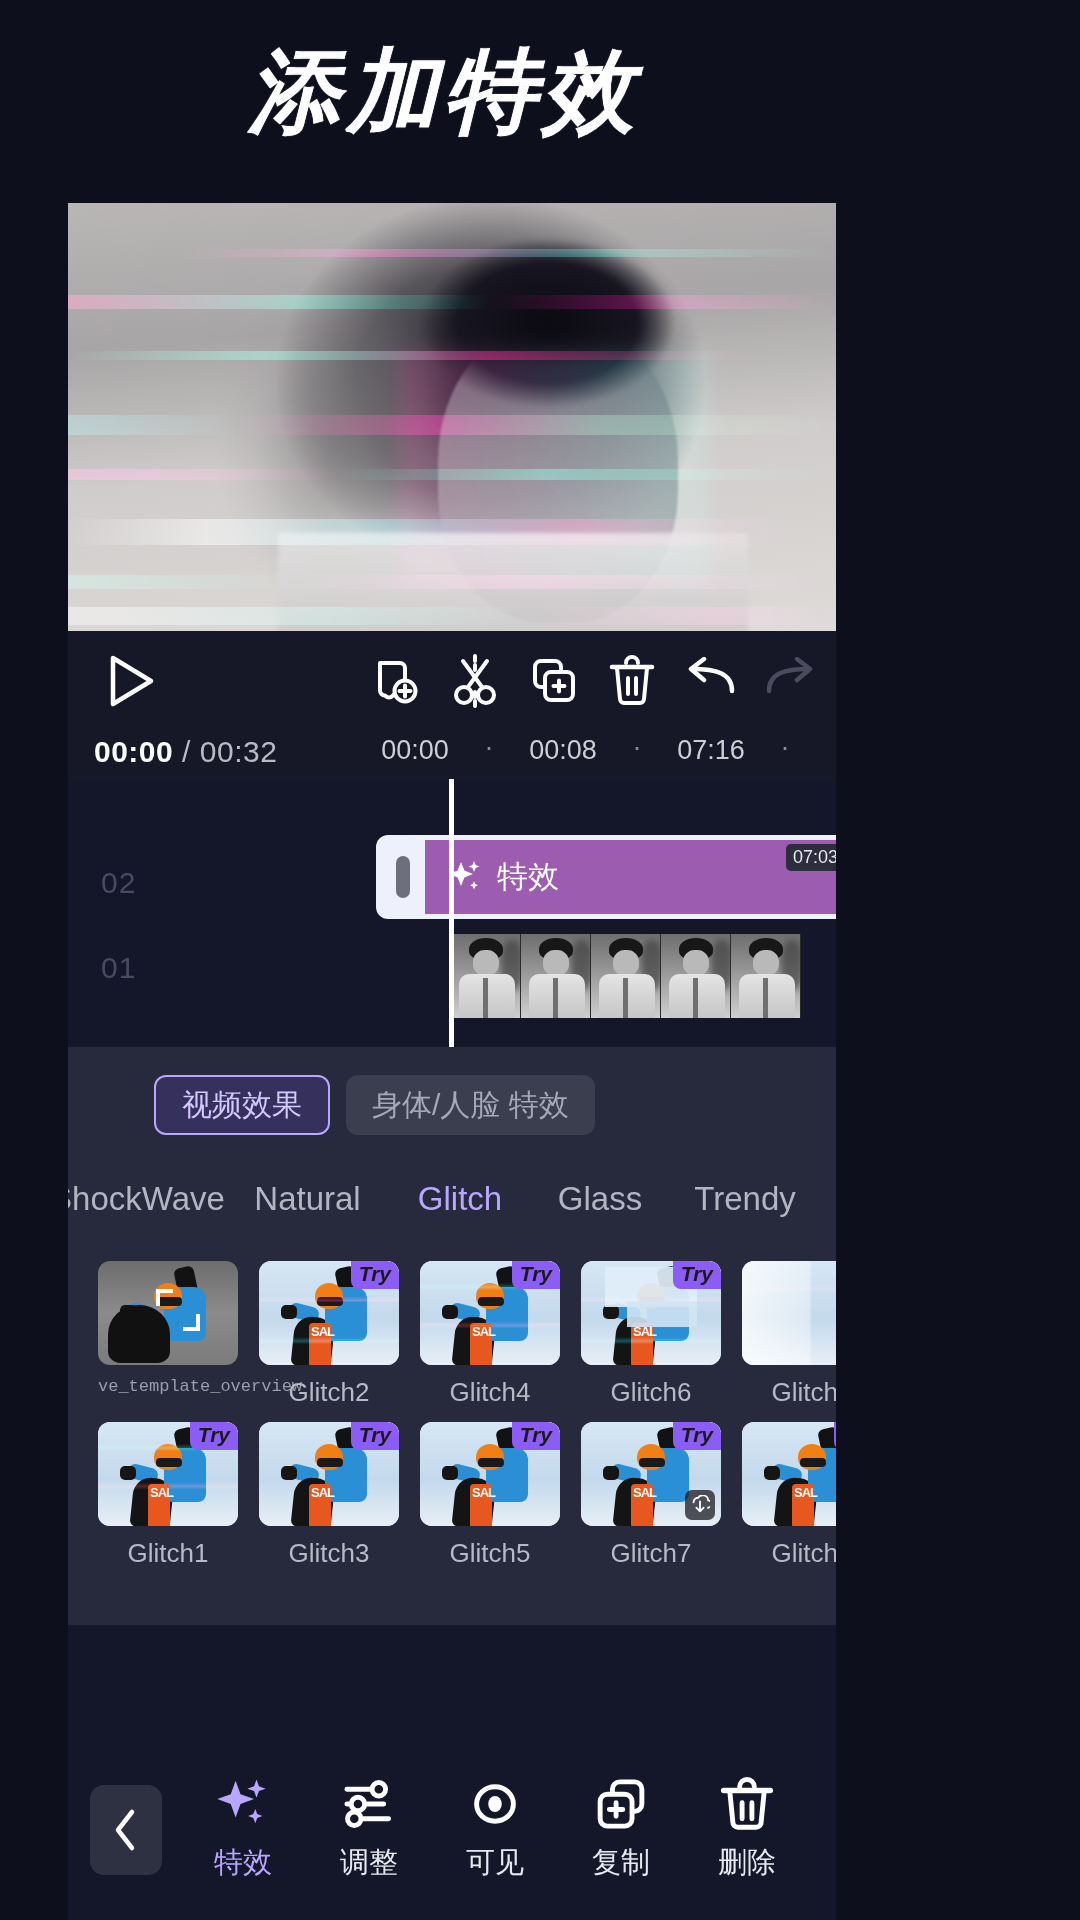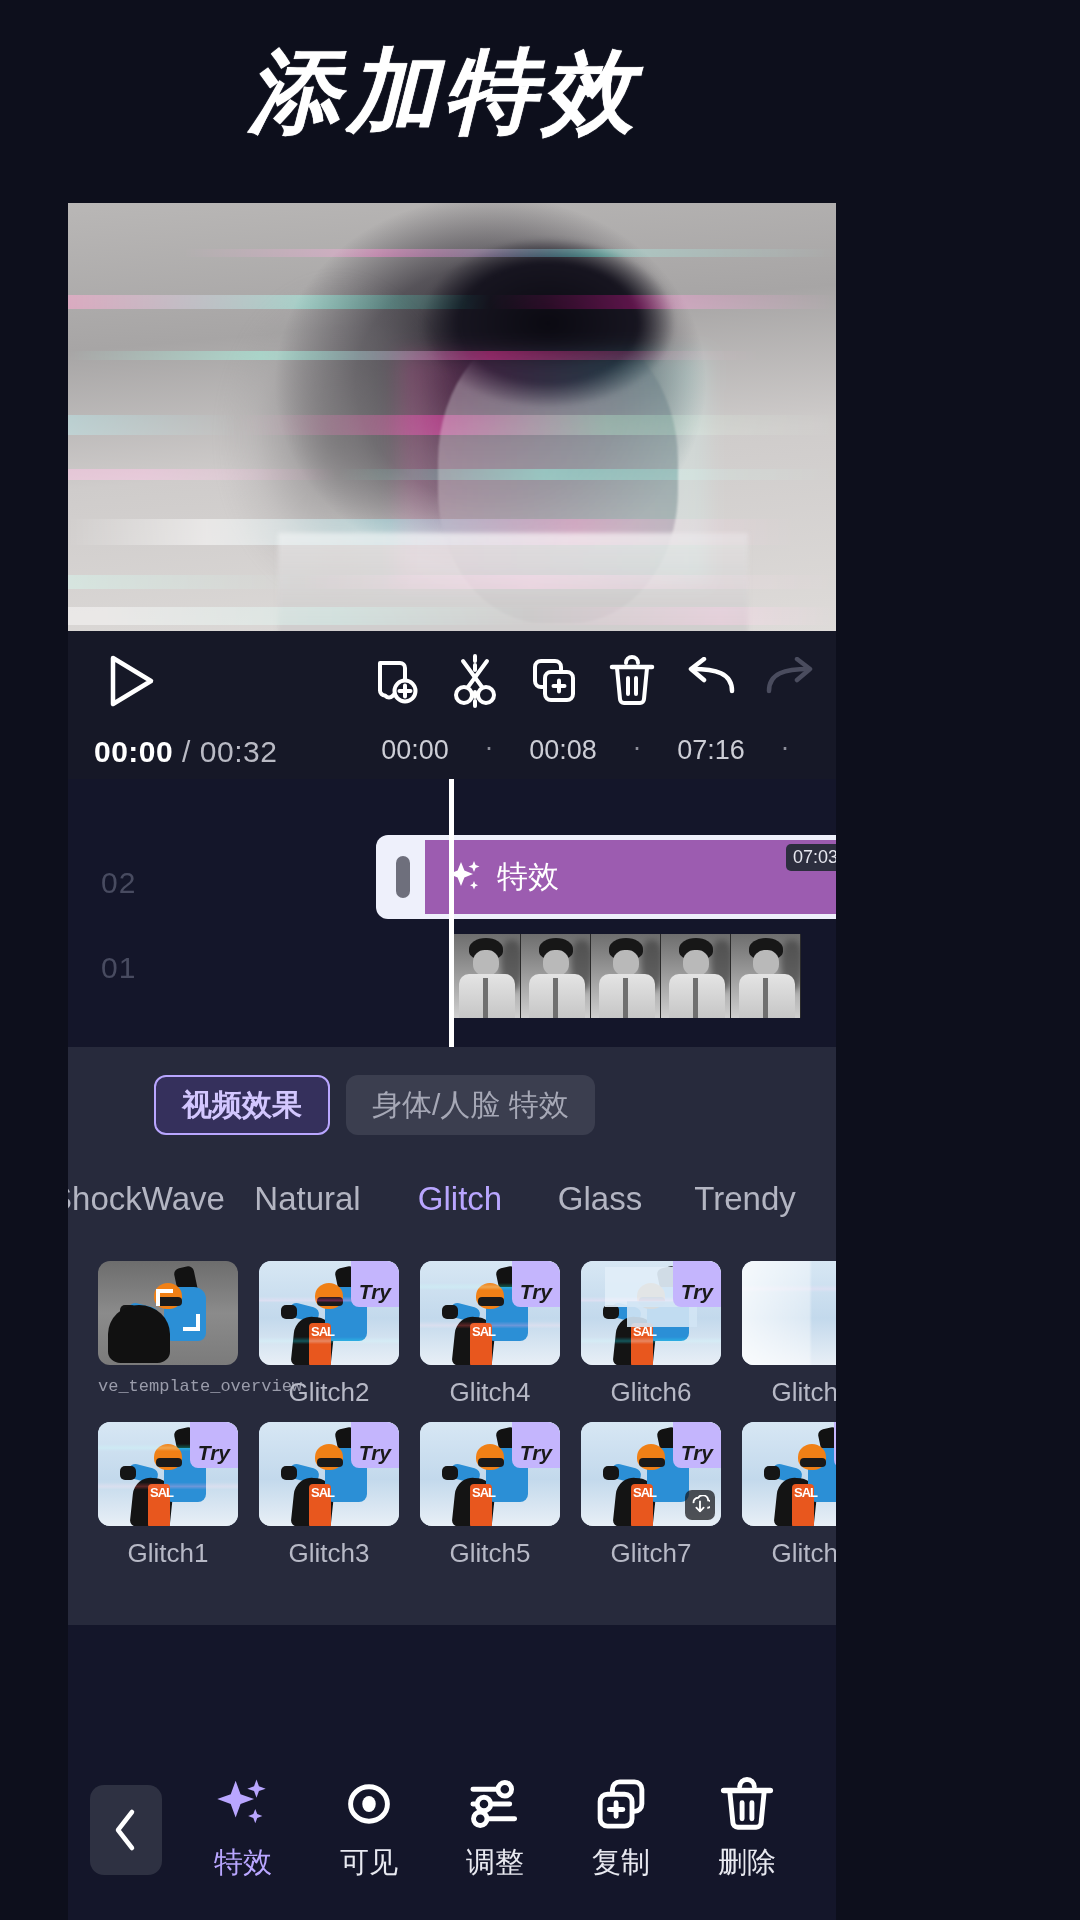--- a/index.html
+++ b/index.html
@@ -198,21 +198,21 @@
     background:#272a3c;
   }
   .mode-row{
     display:flex; gap:16px; padding:28px 0 0 86px;
   }
   .mode-pill{
     height:60px; border-radius:12px; display:flex; align-items:center; justify-content:center;
     padding:0 26px; font-size:30px;
   }
   .mode-pill.active{
-    background:#35305c; border:2px solid #b9a6ff; color:#d3c7ff;font-weight:bold;
+    background:#35305c; border:2px solid #b9a6ff; color:#d3c7ff;
   }
   .mode-pill.idle{
     background:#3b3e4f; color:#a6a8b6;
   }
 
   .cat-row{
     position:relative; display:flex; align-items:center; gap:0;
     margin-top:36px; padding-left:0; height:56px; overflow:hidden;
   }
   .cat{
@@ -304,23 +304,23 @@
   .g-slab{
     position:absolute; left:24px; top:6px; width:92px; height:40px;
     background:rgba(225,238,248,.92);
   }
   .g-slab2{
     position:absolute; left:46px; top:40px; width:70px; height:26px;
     background:rgba(210,228,244,.9);
   }
   .try{
     position:absolute; right:0; top:0;
-    background:#c4b5fd; color:#1a1a1a;
+    background:#8b5cf6; color:#1a1a1a;
     font-size:21px; font-weight:bold;
-    padding:19px 8px 3px 8px;
+    padding:1px 8px 3px 8px;
     border-radius:0 12px 0 8px;
     font-style:italic;
   }
   .dl{
     position:absolute; right:6px; bottom:6px;
     width:30px; height:30px; border-radius:7px;
     background:rgba(20,20,24,.72);
     display:flex; align-items:center; justify-content:center;
   }
   .cell-label{
@@ -714,33 +714,33 @@
       <div class="bi active">
         <svg width="54" height="54" viewBox="0 0 44 44">
           <path d="M16 3 L20 14 L31 18 L20 22 L16 33 L12 22 L1 18 L12 14 Z" fill="#b9a6ff"></path>
           <path d="M33 2 L35 7.5 L40.5 9.5 L35 11.5 L33 17 L31 11.5 L25.5 9.5 L31 7.5 Z" fill="#b9a6ff"></path>
           <path d="M32 26 L33.6 30.2 L37.8 31.8 L33.6 33.4 L32 37.6 L30.4 33.4 L26.2 31.8 L30.4 30.2 Z" fill="#b9a6ff"></path>
         </svg>
         <span class="lbl">特效</span>
       </div>
       <div class="bi">
         <svg width="54" height="54" viewBox="0 0 44 44">
-          <ellipse cx="22" cy="22" rx="15" ry="14" fill="none" stroke="#fff" stroke-width="4"></ellipse>
-          <ellipse cx="22" cy="22" rx="5.5" ry="6.5" fill="#fff"></ellipse>
-        </svg>
-        <span class="lbl">可见</span>
-      </div>
-      <div class="bi">
-        <svg width="54" height="54" viewBox="0 0 44 44">
           <path d="M4 10 h30 M4 22 h30 M10 34 h28" stroke="#fff" stroke-width="4" stroke-linecap="round"></path>
           <circle cx="30" cy="10" r="5.5" fill="#14162a" stroke="#fff" stroke-width="4"></circle>
           <circle cx="13" cy="22" r="5.5" fill="#14162a" stroke="#fff" stroke-width="4"></circle>
           <circle cx="10" cy="34" r="5.5" fill="#14162a" stroke="#fff" stroke-width="4"></circle>
         </svg>
         <span class="lbl">调整</span>
+      </div>
+      <div class="bi">
+        <svg width="54" height="54" viewBox="0 0 44 44">
+          <ellipse cx="22" cy="22" rx="15" ry="14" fill="none" stroke="#fff" stroke-width="4"></ellipse>
+          <ellipse cx="22" cy="22" rx="5.5" ry="6.5" fill="#fff"></ellipse>
+        </svg>
+        <span class="lbl">可见</span>
       </div>
       <div class="bi">
         <svg width="54" height="54" viewBox="0 0 44 44">
           <rect x="15" y="4" width="24" height="24" rx="6" fill="none" stroke="#fff" stroke-width="4"></rect>
           <rect x="5" y="14" width="26" height="26" rx="6" fill="#14162a" stroke="#fff" stroke-width="4"></rect>
           <path d="M18 21 v11 M12.5 26.5 h11" stroke="#fff" stroke-width="4" stroke-linecap="round"></path>
         </svg>
         <span class="lbl">复制</span>
       </div>
       <div class="bi">

